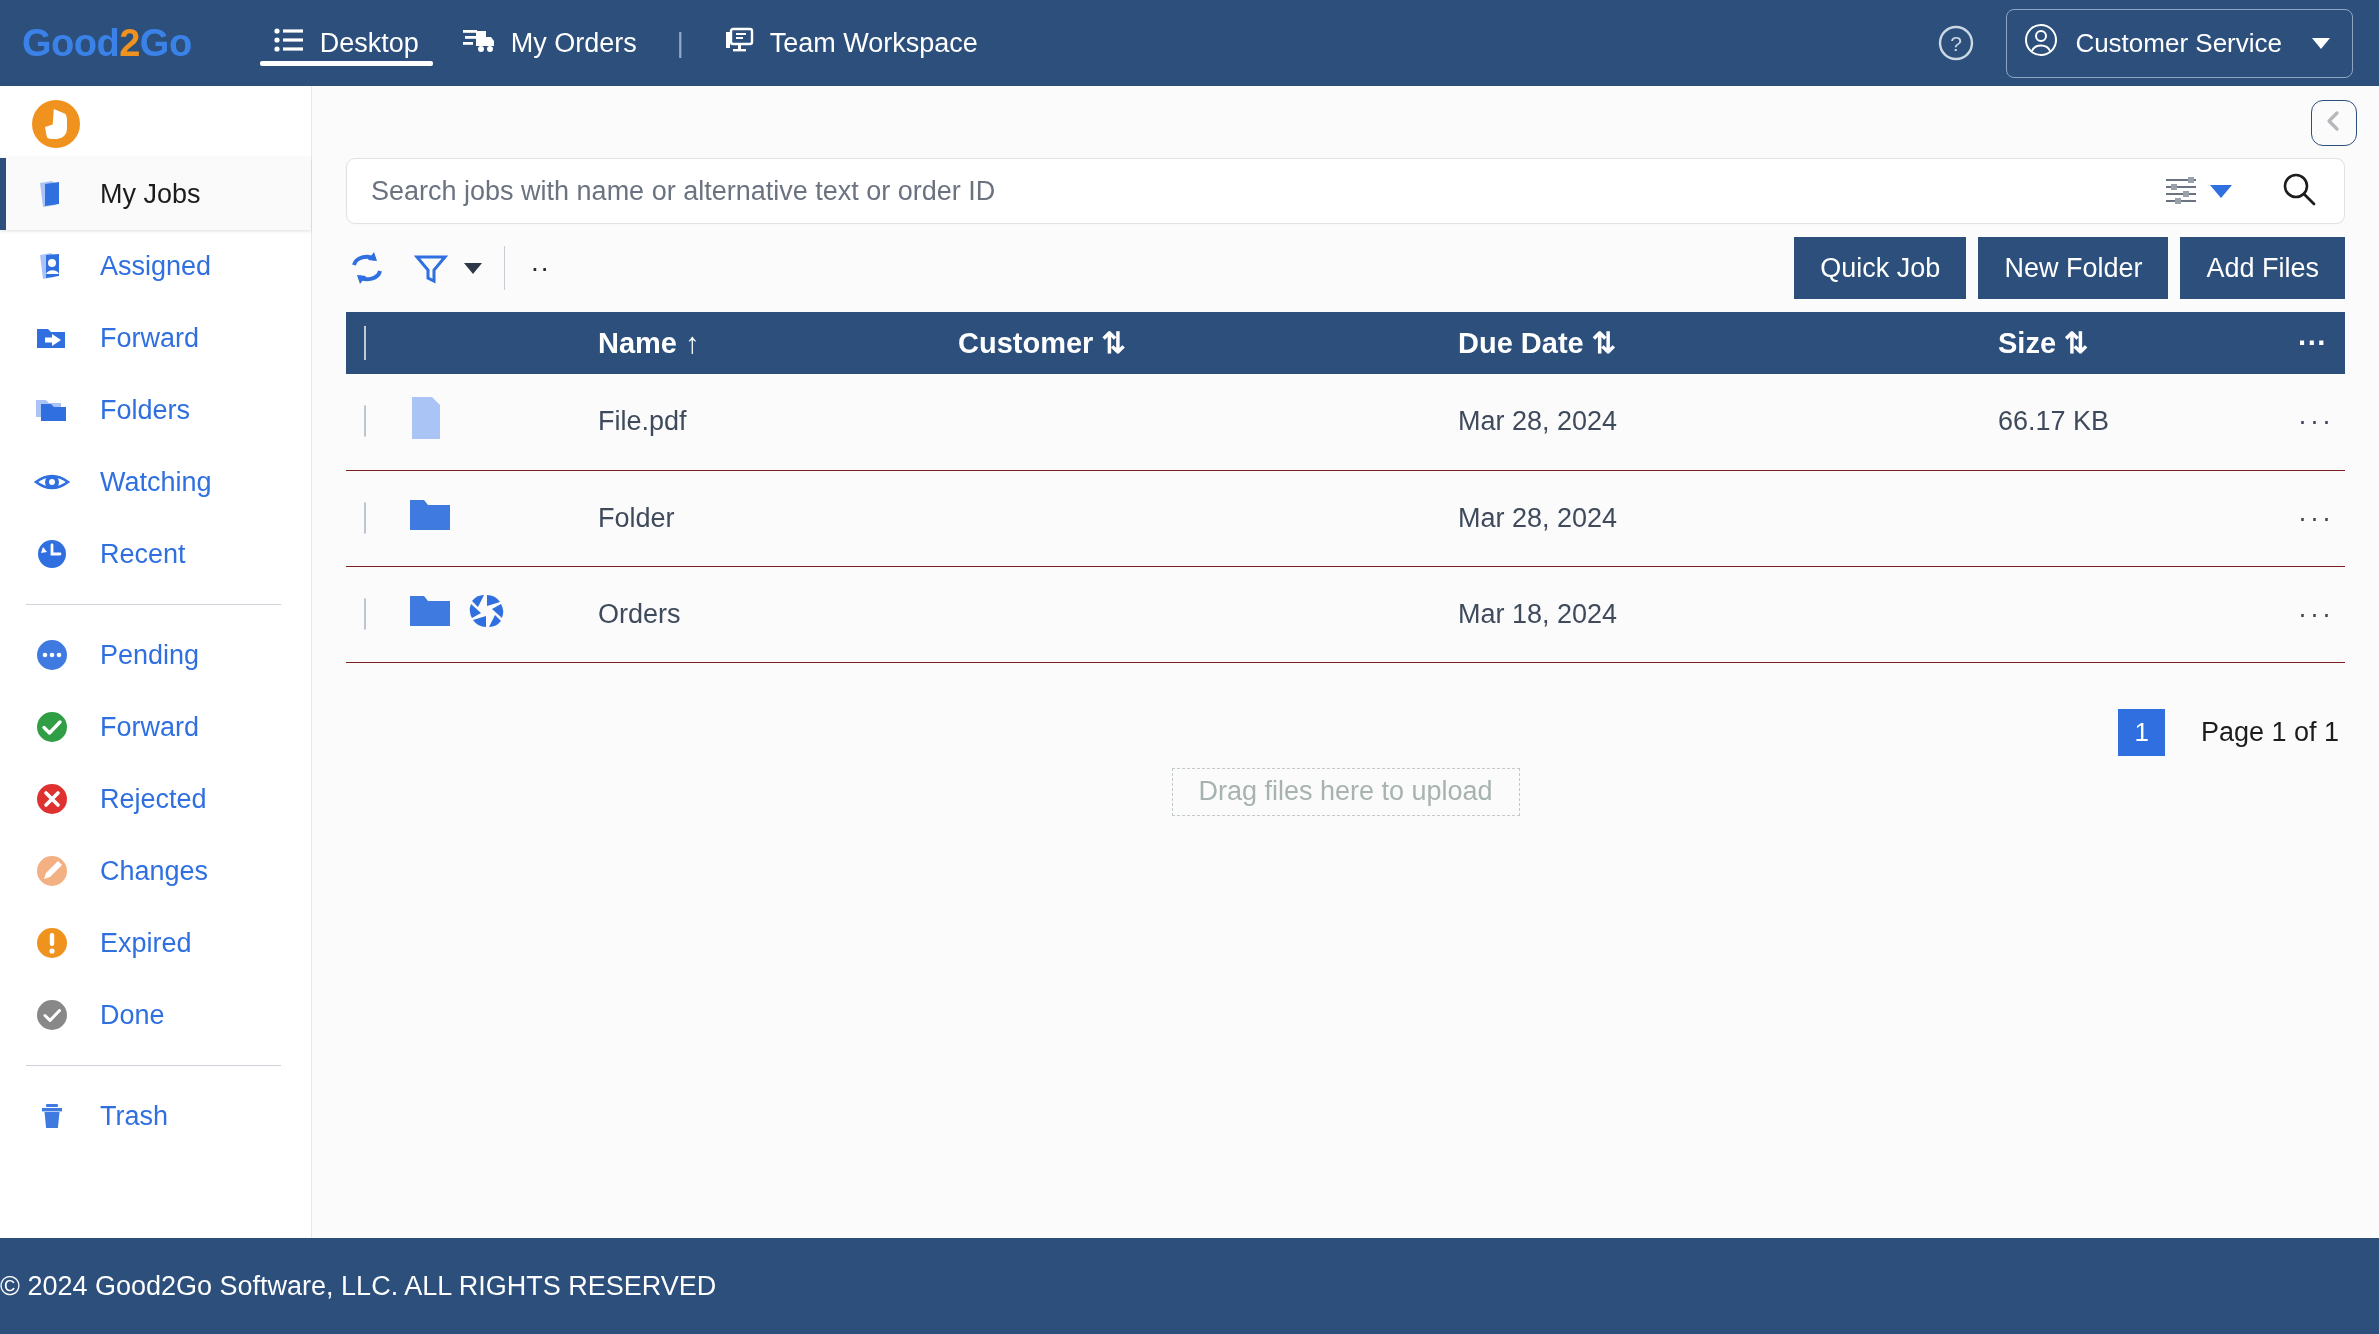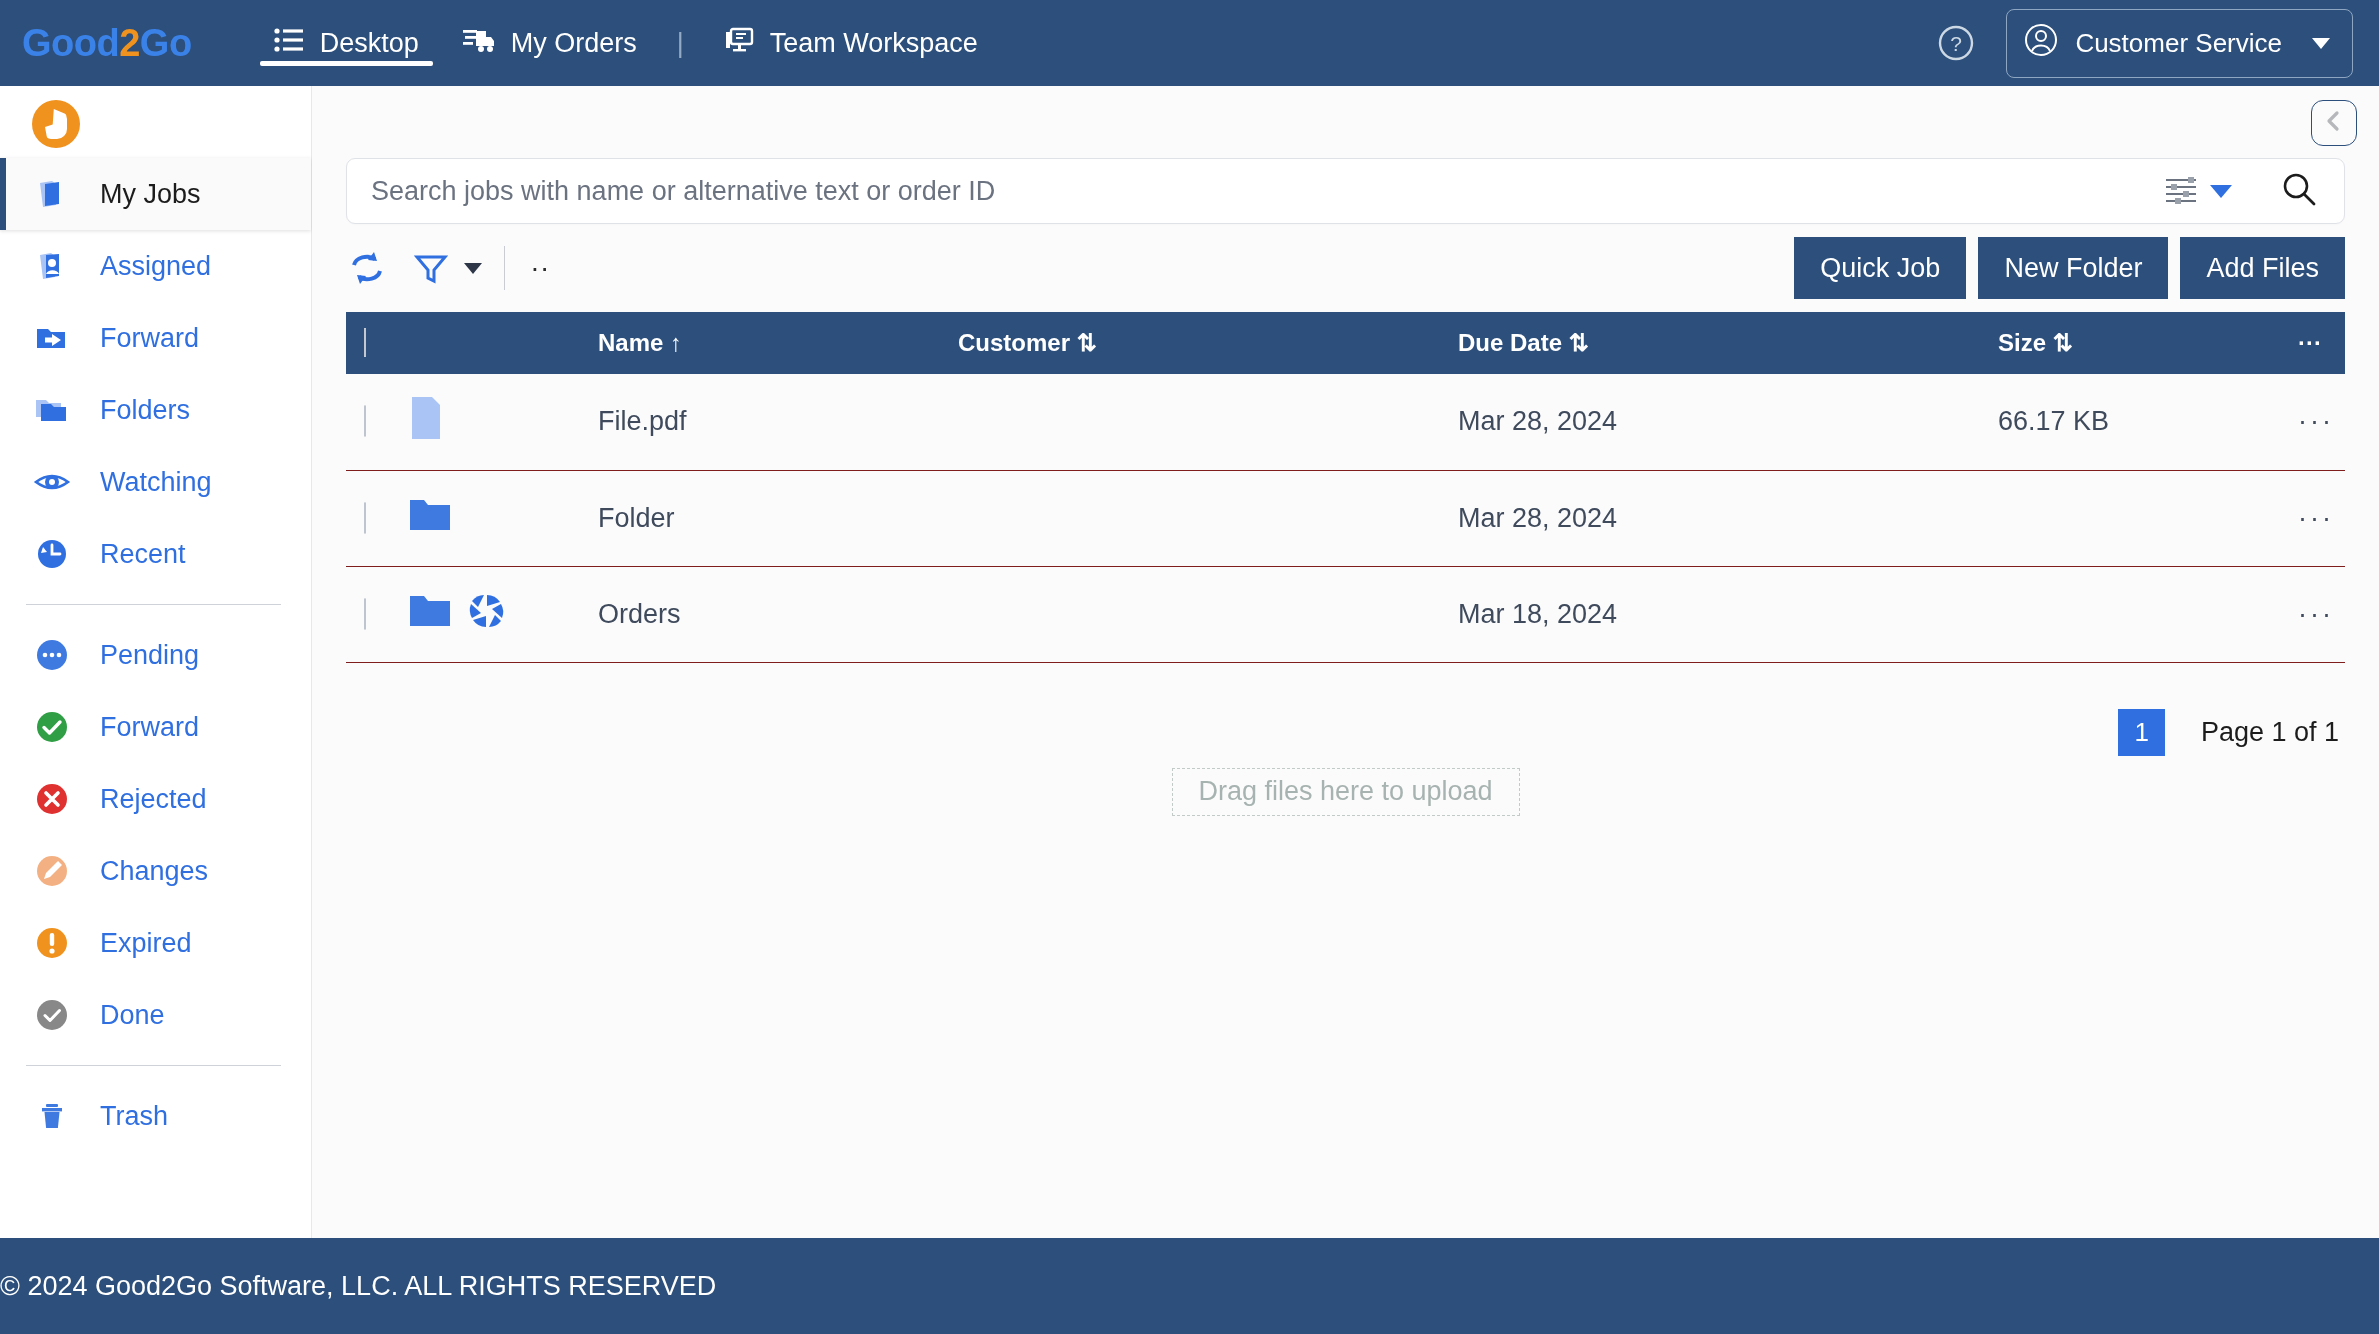--- a/index.html
+++ b/index.html
@@ -129,21 +129,21 @@
     background: #2c4f7c; color: #ffffff;
     font-size: 27px; font-family: "Liberation Sans", sans-serif;
     border: none; padding: 10px 26px; height: 62px;
     cursor: pointer;
   }
 
   
   .table { width: 100%; border-collapse: collapse; table-layout: fixed; }
   .table thead tr { background: #2c4f7c; height: 62px; }
   .table thead th {
-    color: #ffffff; font-size: 24px; font-weight: bold;
+    color: #ffffff; font-size: 29px; font-weight: bold;
     text-align: left; padding: 0;
   }
   .col-check { width: 62px; padding-left: 18px !important; }
   .col-icon  { width: 190px; }
   .col-name  { width: 360px; }
   .col-cust  { width: 500px; }
   .col-due   { width: 540px; }
   .col-size  { width: 300px; }
   .col-menu  { width: auto; }
 

